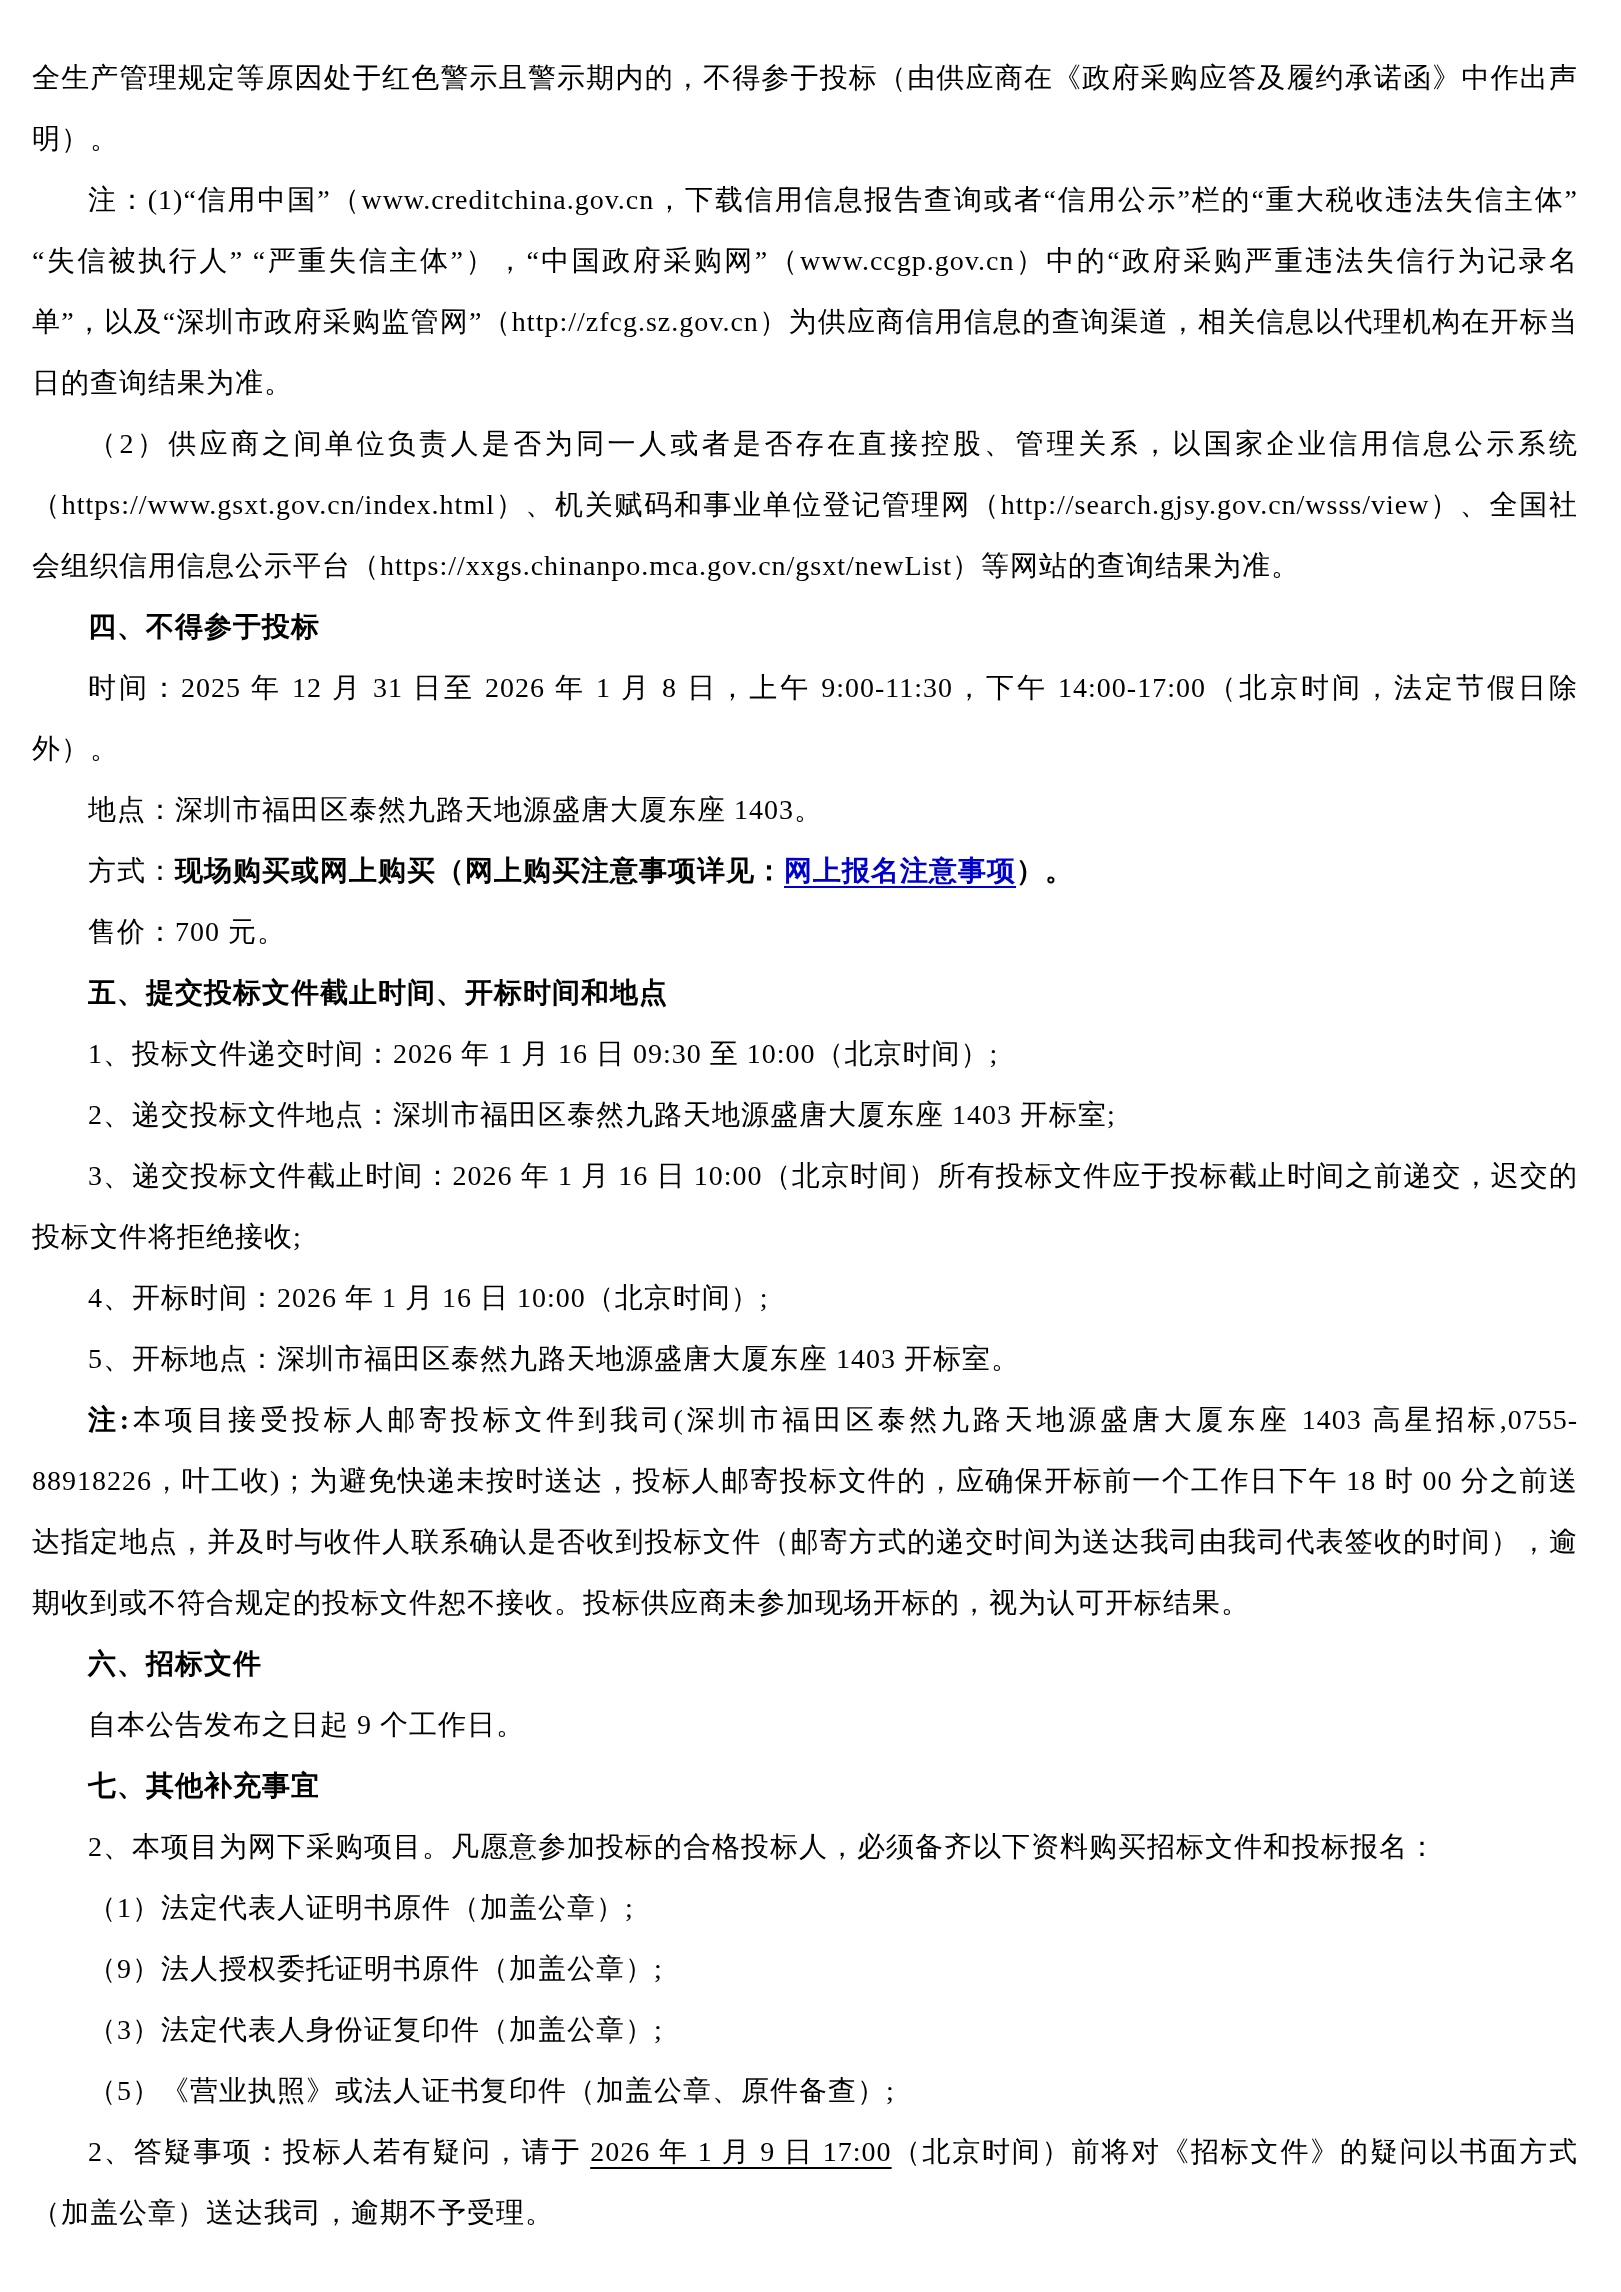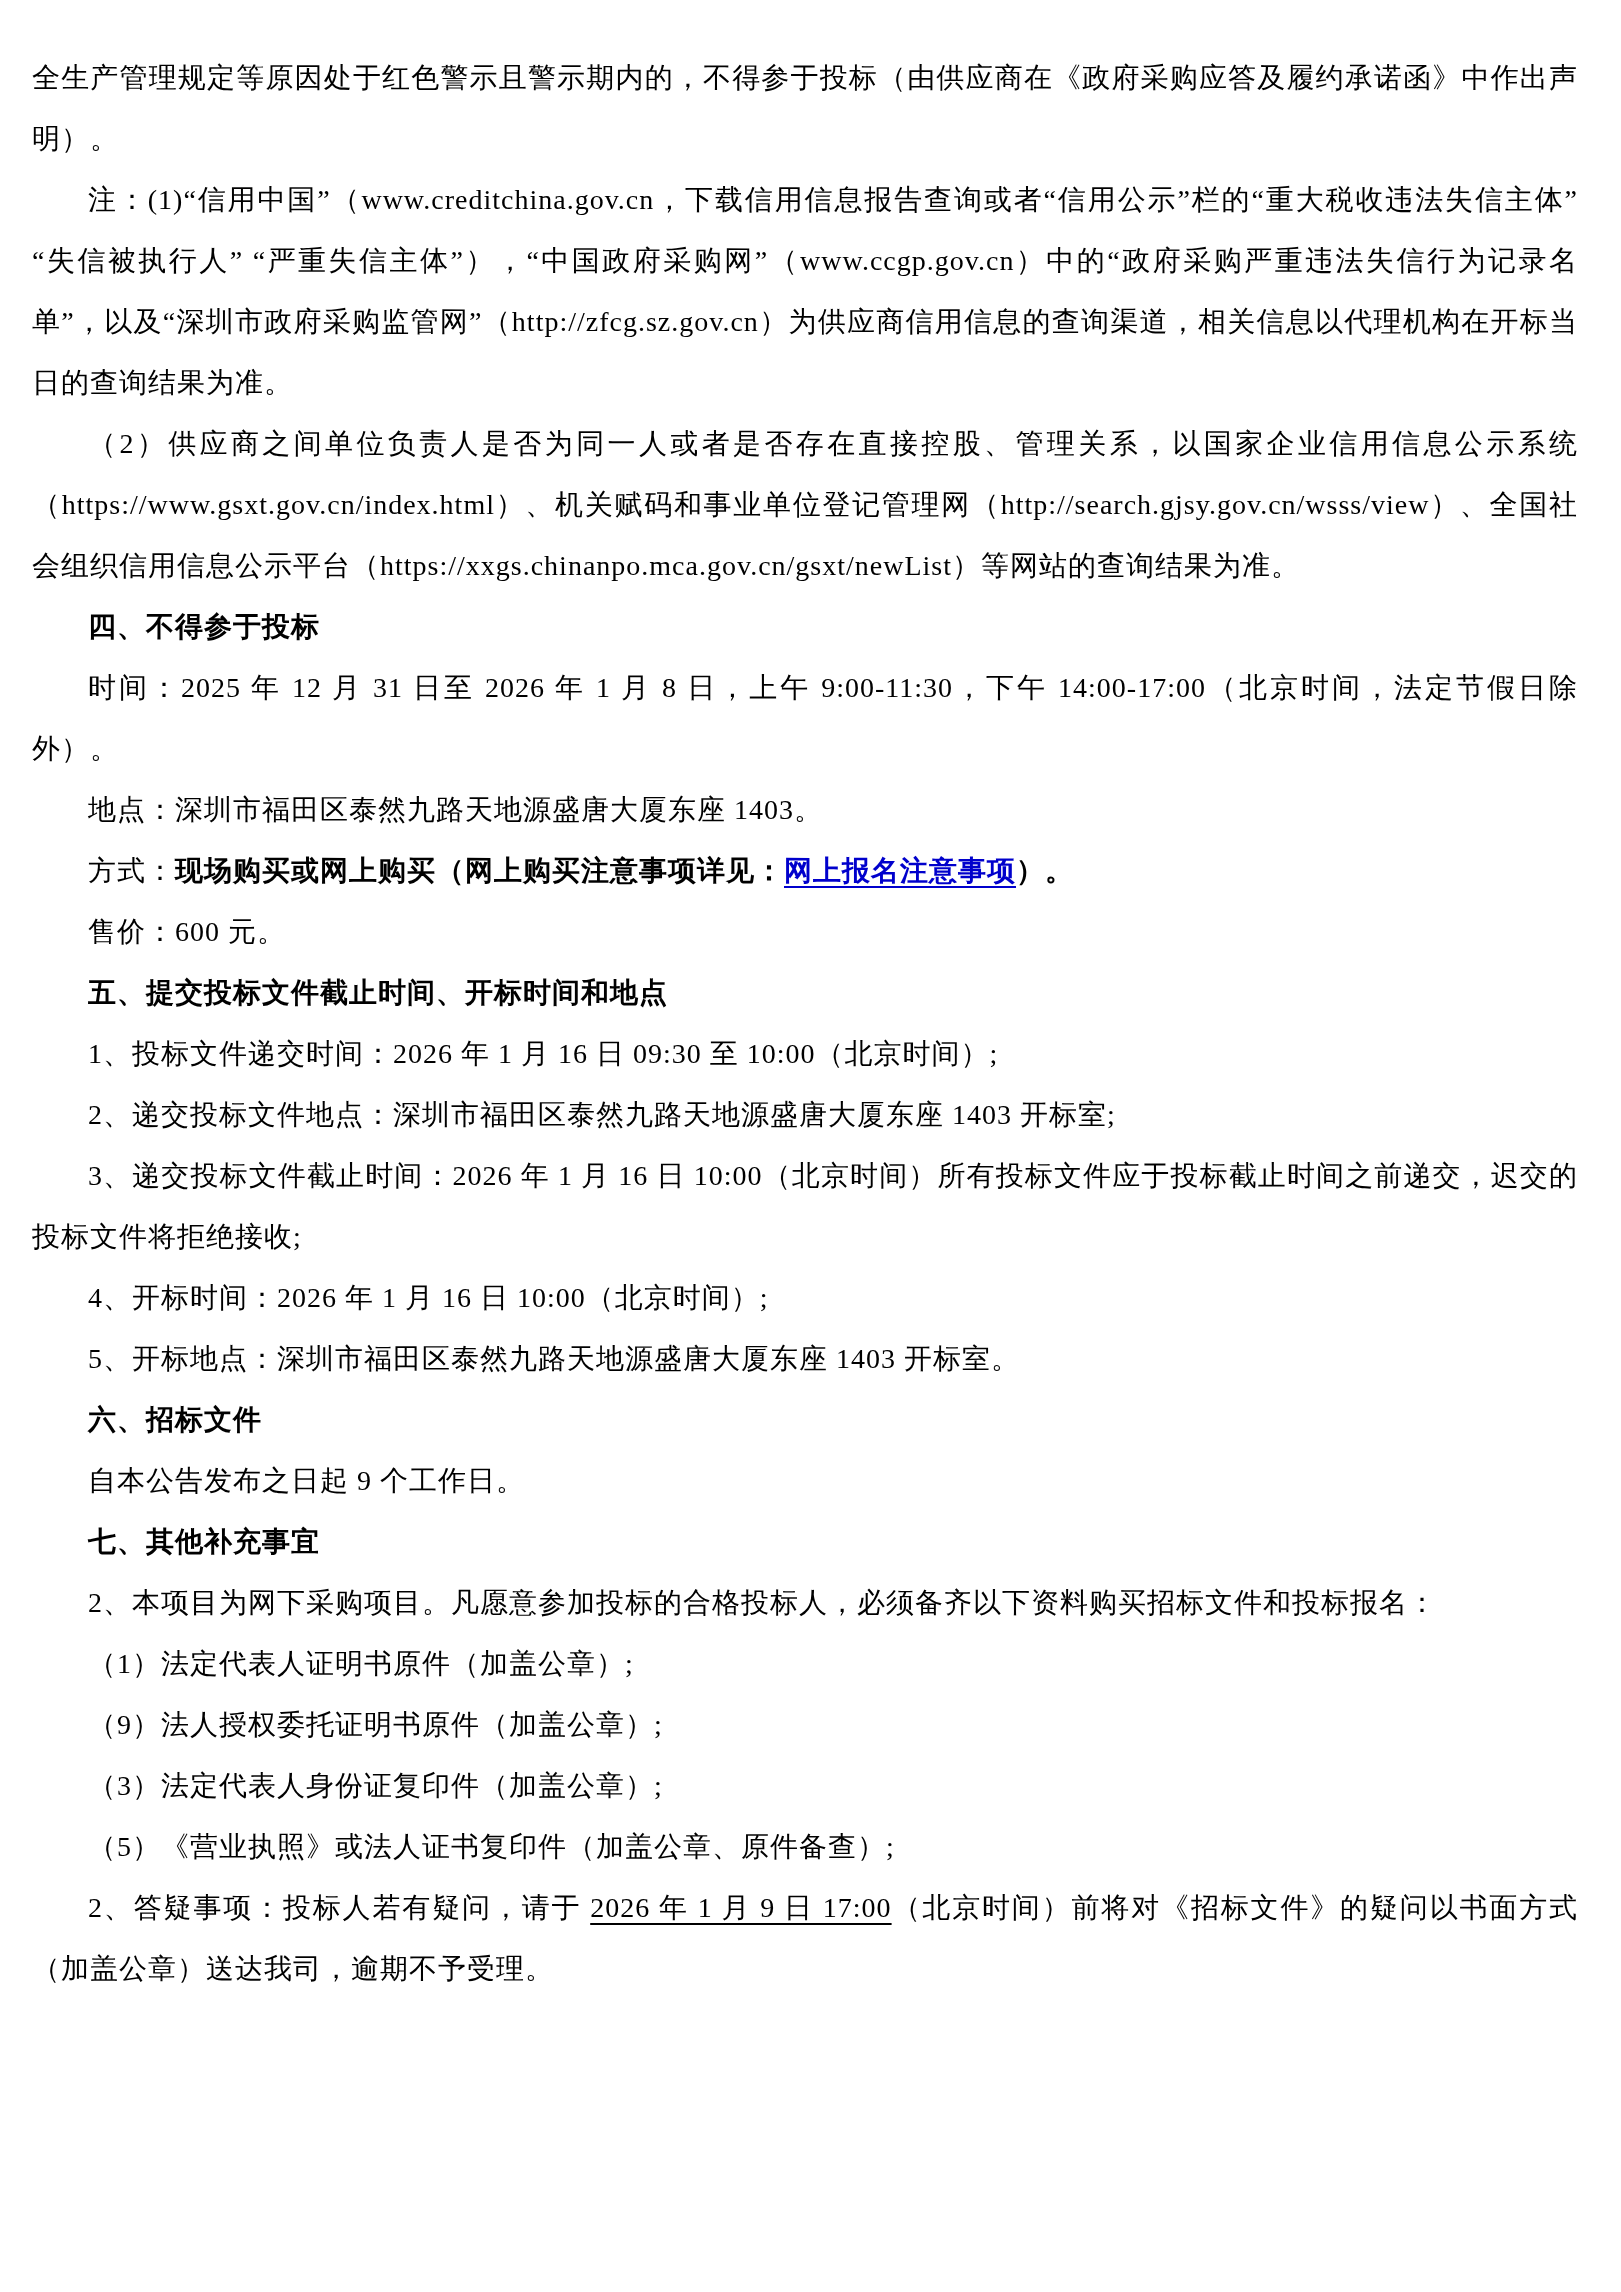--- a/index.html
+++ b/index.html
@@ -51,27 +51,28 @@
 
 <div class="page" style="background: rgb(255, 255, 255); color: rgb(0, 0, 0);">
   <div id="content">
       <p class="para"><span>全生产管理规定等原因处于红色警示且警示期内的，不得参于投标（由供应商在《政府采购应答及履约承诺函》中作出声明）。</span></p>
       <p class="para indent"><span>注：(1)“信用中国”（www.creditchina.gov.cn，下载信用信息报告查询或者“信用公示”栏的“重大税收违法失信主体” “失信被执行人” “严重失信主体”），“中国政府采购网”（www.ccgp.gov.cn）中的“政府采购严重违法失信行为记录名单”，以及“深圳市政府采购监管网”（http://zfcg.sz.gov.cn）为供应商信用信息的查询渠道，相关信息以代理机构在开标当日的查询结果为准。</span></p>
       <p class="para indent"><span>（2）供应商之间单位负责人是否为同一人或者是否存在直接控股、管理关系，以国家企业信用信息公示系统（https://www.gsxt.gov.cn/index.html）、机关赋码和事业单位登记管理网（http://search.gjsy.gov.cn/wsss/view）、全国社会组织信用信息公示平台（https://xxgs.chinanpo.mca.gov.cn/gsxt/newList）等网站的查询结果为准。</span></p>
       <p class="para indent"><span class="bold">四、不得参于投标</span></p>
       <p class="para indent"><span>时间：2025 年 12 月 31 日至 2026 年 1 月 8 日，上午 9:00-11:30，下午 14:00-17:00（北京时间，法定节假日除外）。</span></p>
       <p class="para indent"><span>地点：深圳市福田区泰然九路天地源盛唐大厦东座 1403。</span></p>
       <p class="para indent"><span>方式：</span><span class="bold">现场购买或网上购买（网上购买注意事项详见：</span><a class="doclink">网上报名注意事项</a><span class="bold">）。</span></p>
-      <p class="para indent"><span>售价：600 元。</span></p>
+      <p class="para indent"><span>售价：700 元。</span></p>
       <p class="para indent"><span class="bold">五、提交投标文件截止时间、开标时间和地点</span></p>
       <p class="para indent"><span>1、投标文件递交时间：2026 年 1 月 16 日 09:30 至 10:00（北京时间）;</span></p>
       <p class="para indent"><span>2、递交投标文件地点：深圳市福田区泰然九路天地源盛唐大厦东座 1403 开标室;</span></p>
       <p class="para indent"><span>3、递交投标文件截止时间：2026 年 1 月 16 日 10:00（北京时间）所有投标文件应于投标截止时间之前递交，迟交的投标文件将拒绝接收;</span></p>
       <p class="para indent"><span>4、开标时间：2026 年 1 月 16 日 10:00（北京时间）;</span></p>
       <p class="para indent"><span>5、开标地点：深圳市福田区泰然九路天地源盛唐大厦东座 1403 开标室。</span></p>
+      <p class="para indent"><span class="bold">注:</span><span>本项目接受投标人邮寄投标文件到我司(深圳市福田区泰然九路天地源盛唐大厦东座 1403 高星招标,0755-88918226，叶工收)；为避免快递未按时送达，投标人邮寄投标文件的，应确保开标前一个工作日下午 18 时 00 分之前送达指定地点，并及时与收件人联系确认是否收到投标文件（邮寄方式的递交时间为送达我司由我司代表签收的时间），逾期收到或不符合规定的投标文件恕不接收。投标供应商未参加现场开标的，视为认可开标结果。</span></p>
       <p class="para indent"><span class="bold">六、招标文件</span></p>
       <p class="para indent"><span>自本公告发布之日起 9 个工作日。</span></p>
       <p class="para indent"><span class="bold">七、其他补充事宜</span></p>
       <p class="para indent"><span>2、本项目为网下采购项目。凡愿意参加投标的合格投标人，必须备齐以下资料购买招标文件和投标报名：</span></p>
       <p class="para indent"><span>（1）法定代表人证明书原件（加盖公章）;</span></p>
       <p class="para indent"><span>（9）法人授权委托证明书原件（加盖公章）;</span></p>
       <p class="para indent"><span>（3）法定代表人身份证复印件（加盖公章）;</span></p>
       <p class="para indent"><span>（5）《营业执照》或法人证书复印件（加盖公章、原件备查）;</span></p>
       <p class="para indent"><span>2、答疑事项：投标人若有疑问，请于 </span><span class="underline">2026 年 1 月 9 日 17:00</span><span>（北京时间）前将对《招标文件》的疑问以书面方式（加盖公章）送达我司，逾期不予受理。</span></p>
     </div>

